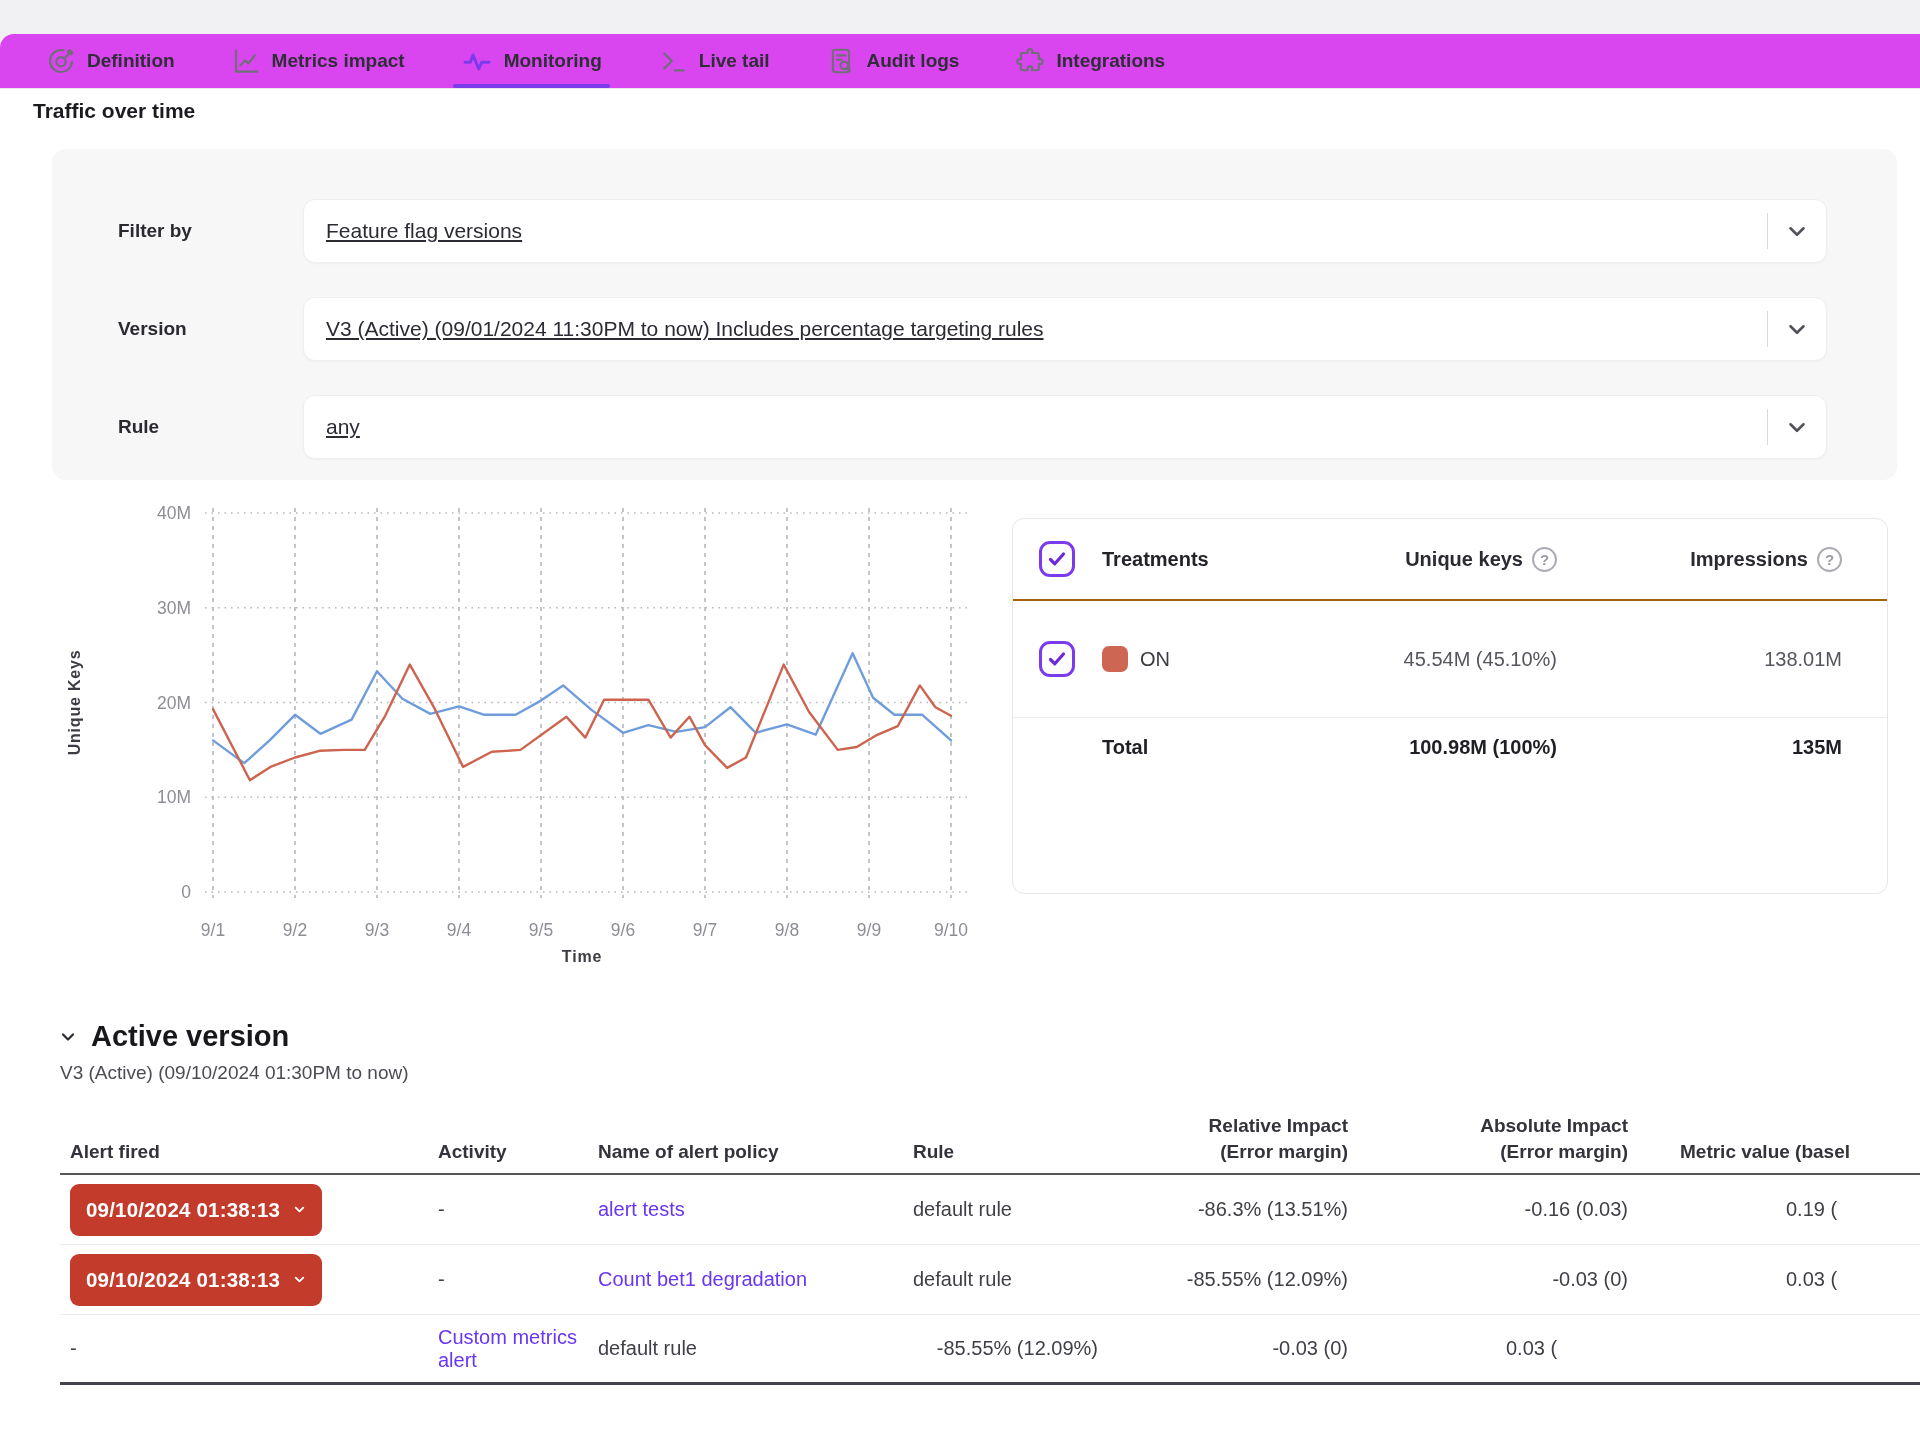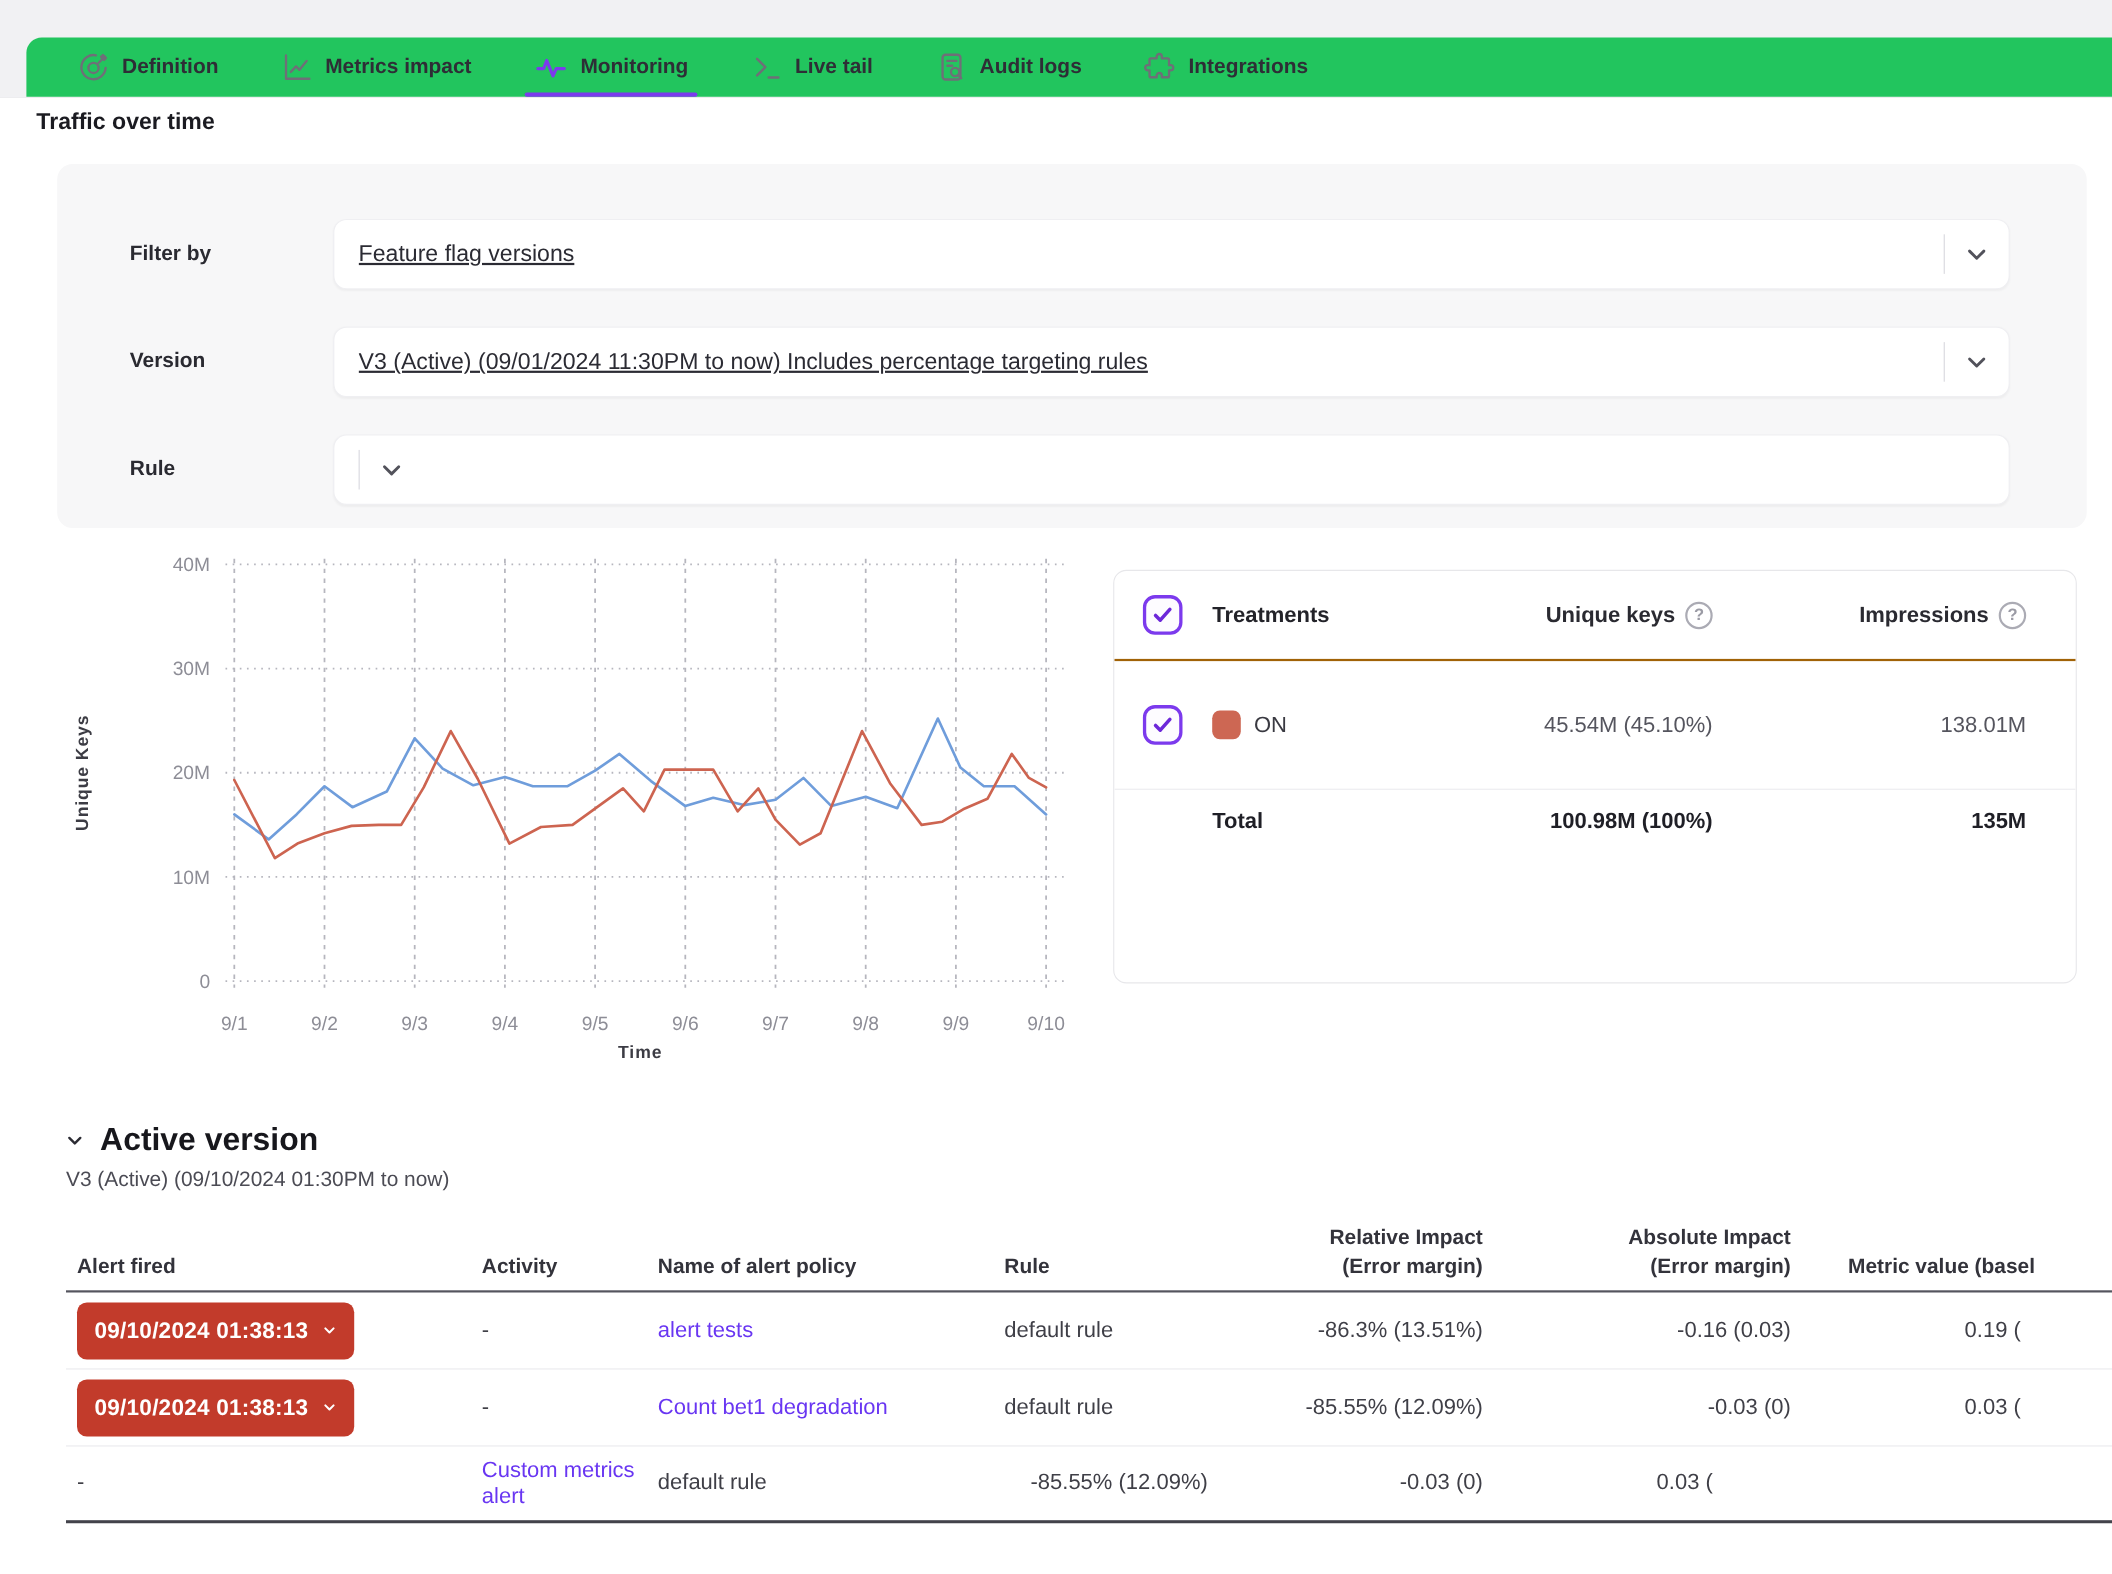--- a/index.html
+++ b/index.html
@@ -3,21 +3,21 @@
 <meta charset="utf-8">
 <style>
   html,body{margin:0;padding:0;}
   body{
     width:1920px;height:1431px;position:relative;overflow:hidden;
     background:#f1f1f3;font-family:"Liberation Sans",sans-serif;
     -webkit-font-smoothing:antialiased;
   }
   
   .topcard{
-    position:absolute;left:24px;top:34px;right:0;height:54px;background:#22c55e;
+    position:absolute;left:0;top:34px;right:0;height:54px;background:#d946ef;
     border-radius:14px 0 0 0;display:flex;align-items:center;
     padding-left:46px;gap:56px;z-index:3;
   }
   .content-bg{position:absolute;left:0;top:88px;right:0;bottom:0;background:#fff;border-top:1px solid #ebebee;z-index:1;}
   .tab{position:relative;height:54px;display:flex;align-items:center;gap:11px;
     font-size:19px;font-weight:700;color:#2e2e36;cursor:pointer;white-space:nowrap;}
   .tab .ticon{display:flex;align-items:center;}
   .tab .ticon svg{display:block;}
   .tab.active::after{content:"";position:absolute;left:-8px;right:-8px;bottom:0;height:4px;background:#7c3aed;border-radius:3px;}
   
@@ -166,20 +166,21 @@
       <span class="chev">
         <svg width="26" height="26" viewBox="0 0 24 24" fill="none" stroke="#52525b" stroke-width="2.4" stroke-linecap="round" stroke-linejoin="round">
             <path d="M6 9.5l6 6 6-6"></path>
           </svg>
       </span>
     </div>
   </div>
   <div class="filter-row">
     <div class="filter-label">Rule</div>
     <div class="select">
+      <span class="val">any</span>
       <span class="sep"></span>
       <span class="chev">
         <svg width="26" height="26" viewBox="0 0 24 24" fill="none" stroke="#52525b" stroke-width="2.4" stroke-linecap="round" stroke-linejoin="round">
             <path d="M6 9.5l6 6 6-6"></path>
           </svg>
       </span>
     </div>
   </div>
 </div>
 

